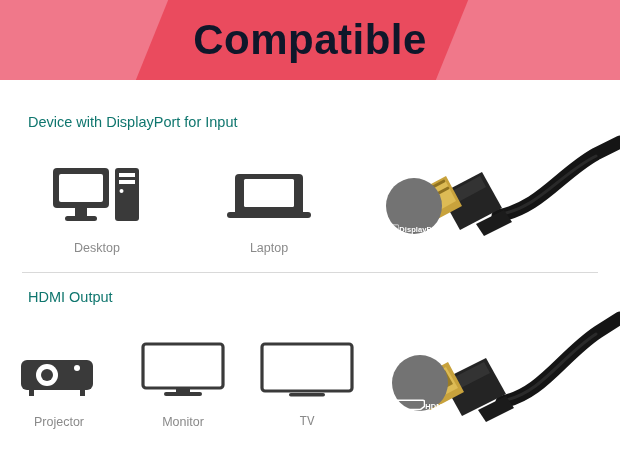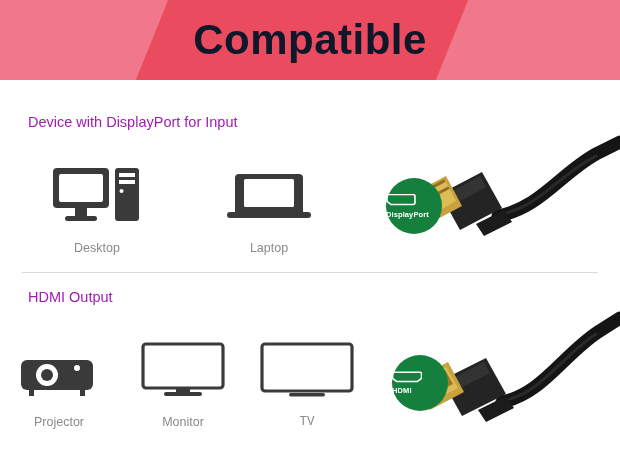--- a/index.html
+++ b/index.html
@@ -50,21 +50,21 @@
     font-weight: bold;
     letter-spacing: 0.5px;
     line-height: 1;
   }
 
   
   .section-label {
     position: absolute;
     left: 28px;
     font-size: 14.5px;
-    color: #a21caf;
+    color: #0f766e;
     font-weight: normal;
   }
   #sec1-label { top: 114px; }
   #sec2-label { top: 289px; }
 
   .divider {
     position: absolute;
     left: 22px;
     width: 576px;
     height: 1px;
@@ -106,25 +106,25 @@
     overflow: visible;
   }
   #cable1 { top: 130px; }
   #cable2 { top: 310px; }
 
   
   .badge {
     position: absolute;
     width: 56px; height: 56px;
     border-radius: 50%;
-    background: #15803d;
+    background: #737373;
     color: #ffffff;
     display: flex;
-    flex-direction: column;
-    align-items: flex-start;
+    flex-direction: row;
+    align-items: flex-end;
     justify-content: center;
     z-index: 6;
   }
   .badge .badge-label {
     font-size: 7.5px;
     font-weight: bold;
     letter-spacing: 0.1px;
     margin-top: 3px;
   }
   #badge-dp { left: 386px; top: 178px; }

